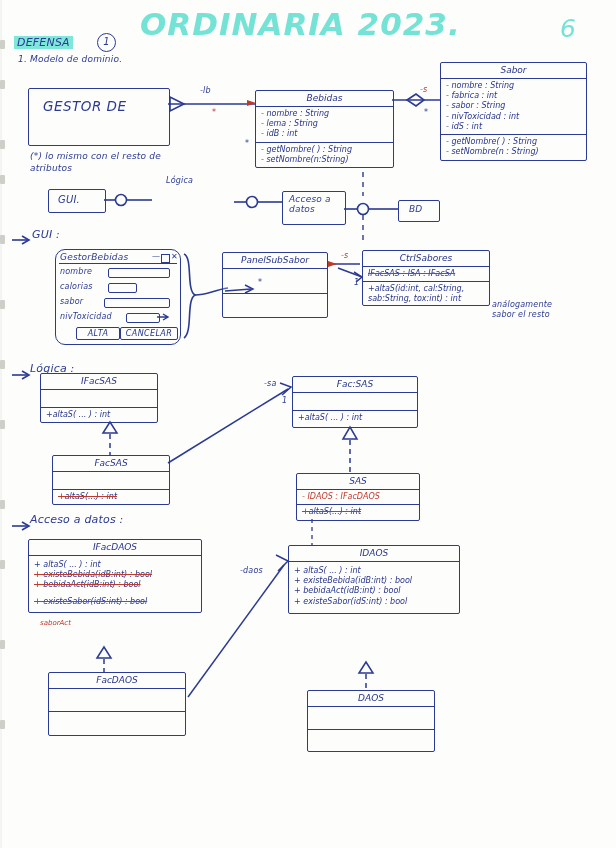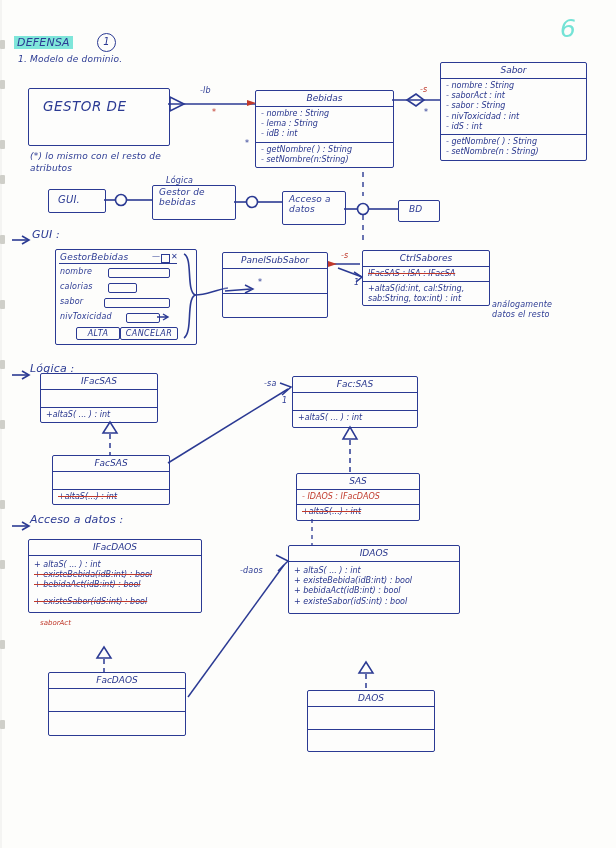--- a/index.html
+++ b/index.html
@@ -25,21 +25,21 @@
   .strike{text-decoration:line-through;text-decoration-color:#c0392b;text-decoration-thickness:1.3px;}
   .hl{background:#7fe6da;padding:0 3px;}
   svg{position:absolute;overflow:visible;pointer-events:none;}
   .title{font-size:31px;font-weight:bold;font-style:italic;letter-spacing:1px;color:#74e3d6;}
   .pg{font-size:25px;font-style:italic;color:#74e3d6;}
   .sec{font-size:11px;font-style:italic;}
   .tiny{font-size:8px;font-style:italic;}
   .sm{font-size:9px;font-style:italic;}
   .md{font-size:10px;font-style:italic;}
   .bigbox-txt{font-size:13.5px;font-style:italic;letter-spacing:.5px;}
-  .guibox{position:absolute;border:1.6px solid #2b3a93;border-radius:2px;padding-left:16px;}
+  .guibox{position:absolute;border:1.6px solid #2b3a93;border-radius:10px;}
   .fld{position:absolute;border:1.5px solid #2b3a93;border-radius:2px;height:8px;}
   .btn{position:absolute;border:1.5px solid #2b3a93;border-radius:2px;font-size:8px;
        font-style:italic;text-align:center;padding:1px 3px;letter-spacing:.4px;}
 </style>
 </head>
 <body>
 
 <div id="paper">
   <div class="holes">
     <i style="top:40px"></i>
@@ -49,20 +49,21 @@
       <i style="top:235px"></i>
       <i style="top:300px"></i>
     <i style="top:360px"></i>
       <i style="top:420px"></i>
       <i style="top:500px"></i>
     <i style="top:560px"></i>
       <i style="top:640px"></i>
       <i style="top:720px"></i>
   </div>
 
+  <div class="ink title" style="left:140px;top:6px;">ORDINARIA 2023.</div>
   <div class="ink pg" style="left:560px;top:14px;">6</div>
 
   <div class="ink sec" style="left:14px;top:36px;">
     <span class="hl">DEFENSA</span>
   </div>
   <div class="ink" style="left:97px;top:33px;width:17px;height:17px;border:1.6px solid #2b3a93;border-radius:50%;
        text-align:center;font-size:10px;font-style:italic;line-height:16px;">1</div>
   <div class="ink sm" style="left:18px;top:54px;">1. Modelo de dominio.</div>
 
   <div class="box" style="left:28px;top:88px;width:140px;height:56px;">
@@ -81,21 +82,21 @@
       <div class="attr tiny">- getNombre( ) : String</div>
       <div class="attr tiny">- setNombre(n:String)</div>
     </div>
   </div>
   <div class="ink tiny" style="left:245px;top:139px;">*</div>
 
   <div class="box" style="left:440px;top:62px;width:145px;">
     <div class="hdr sm">Sabor</div>
     <div class="sect">
       <div class="attr tiny">- nombre : String</div>
-      <div class="attr tiny">- saborAct : int</div>
+      <div class="attr tiny">- fabrica : int</div>
       <div class="attr tiny">- sabor : String</div>
       <div class="attr tiny">- nivToxicidad : int</div>
       <div class="attr tiny">- idS : int</div>
     </div>
     <div class="sect">
       <div class="attr tiny">- getNombre( ) : String</div>
       <div class="attr tiny">- setNombre(n : String)</div>
     </div>
   </div>
 
@@ -110,23 +111,20 @@
   </svg>
   <div class="ink tiny" style="left:200px;top:86px;">-lb</div>
   <div class="ink tiny red" style="left:212px;top:108px;">*</div>
   <div class="ink tiny red" style="left:420px;top:85px;">-s</div>
   <div class="ink tiny" style="left:424px;top:108px;">*</div>
 
   <div class="ink tiny" style="left:166px;top:176px;">Lógica</div>
 
   <div class="box" style="left:48px;top:189px;width:56px;height:22px;">
     <div class="ink md" style="position:absolute;left:9px;top:4px;">GUI.</div>
-  </div>
-  <div class="box" style="left:152px;top:185px;width:82px;height:33px;">
-    <div class="ink sm" style="position:absolute;left:6px;top:2px;line-height:1.1;">Gestor de bebidas</div>
   </div>
   <div class="box" style="left:282px;top:191px;width:62px;height:32px;">
     <div class="ink sm" style="position:absolute;left:6px;top:2px;line-height:1.15;">Acceso a datos</div>
   </div>
   <div class="box" style="left:398px;top:200px;width:40px;height:20px;">
     <div class="ink sm" style="position:absolute;left:10px;top:3px;">BD</div>
   </div>
   <svg style="left:0;top:0;width:616px;height:240px;">
     <g stroke="#2b3a93" stroke-width="1.6" fill="none">
       <line x1="104" y1="200" x2="115" y2="200"></line>
@@ -211,21 +209,21 @@
         <line x1="4" y1="6" x2="34" y2="6"></line>
       </g>
     <path d="M2,3 L11,6 L2,9 Z" fill="#c0392b"></path>
     <g stroke="#2b3a93" stroke-width="1.5" fill="none">
         <path d="M28,14 L36,19 L30,24"></path>
         <line x1="12" y1="10" x2="36" y2="19"></line>
       </g>
   </svg>
   <div class="ink tiny red" style="left:341px;top:251px;">-s</div>
   <div class="ink tiny" style="left:354px;top:278px;">1</div>
-  <div class="ink tiny" style="left:492px;top:300px;width:76px;line-height:1.25;">análogamente datos el resto</div>
+  <div class="ink tiny" style="left:492px;top:300px;width:76px;line-height:1.25;">análogamente sabor el resto</div>
 
   <svg style="left:12px;top:367px;width:22px;height:14px;">
     <g stroke="#2b3a93" stroke-width="1.6" fill="none">
         <line x1="0" y1="8" x2="16" y2="8"></line>
     <path d="M10,4 L17,8 L10,12"></path>
       </g>
   </svg>
   <div class="ink sec" style="left:30px;top:362px;">Lógica :</div>
 
   <div class="box" style="left:40px;top:373px;width:116px;height:48px;">

